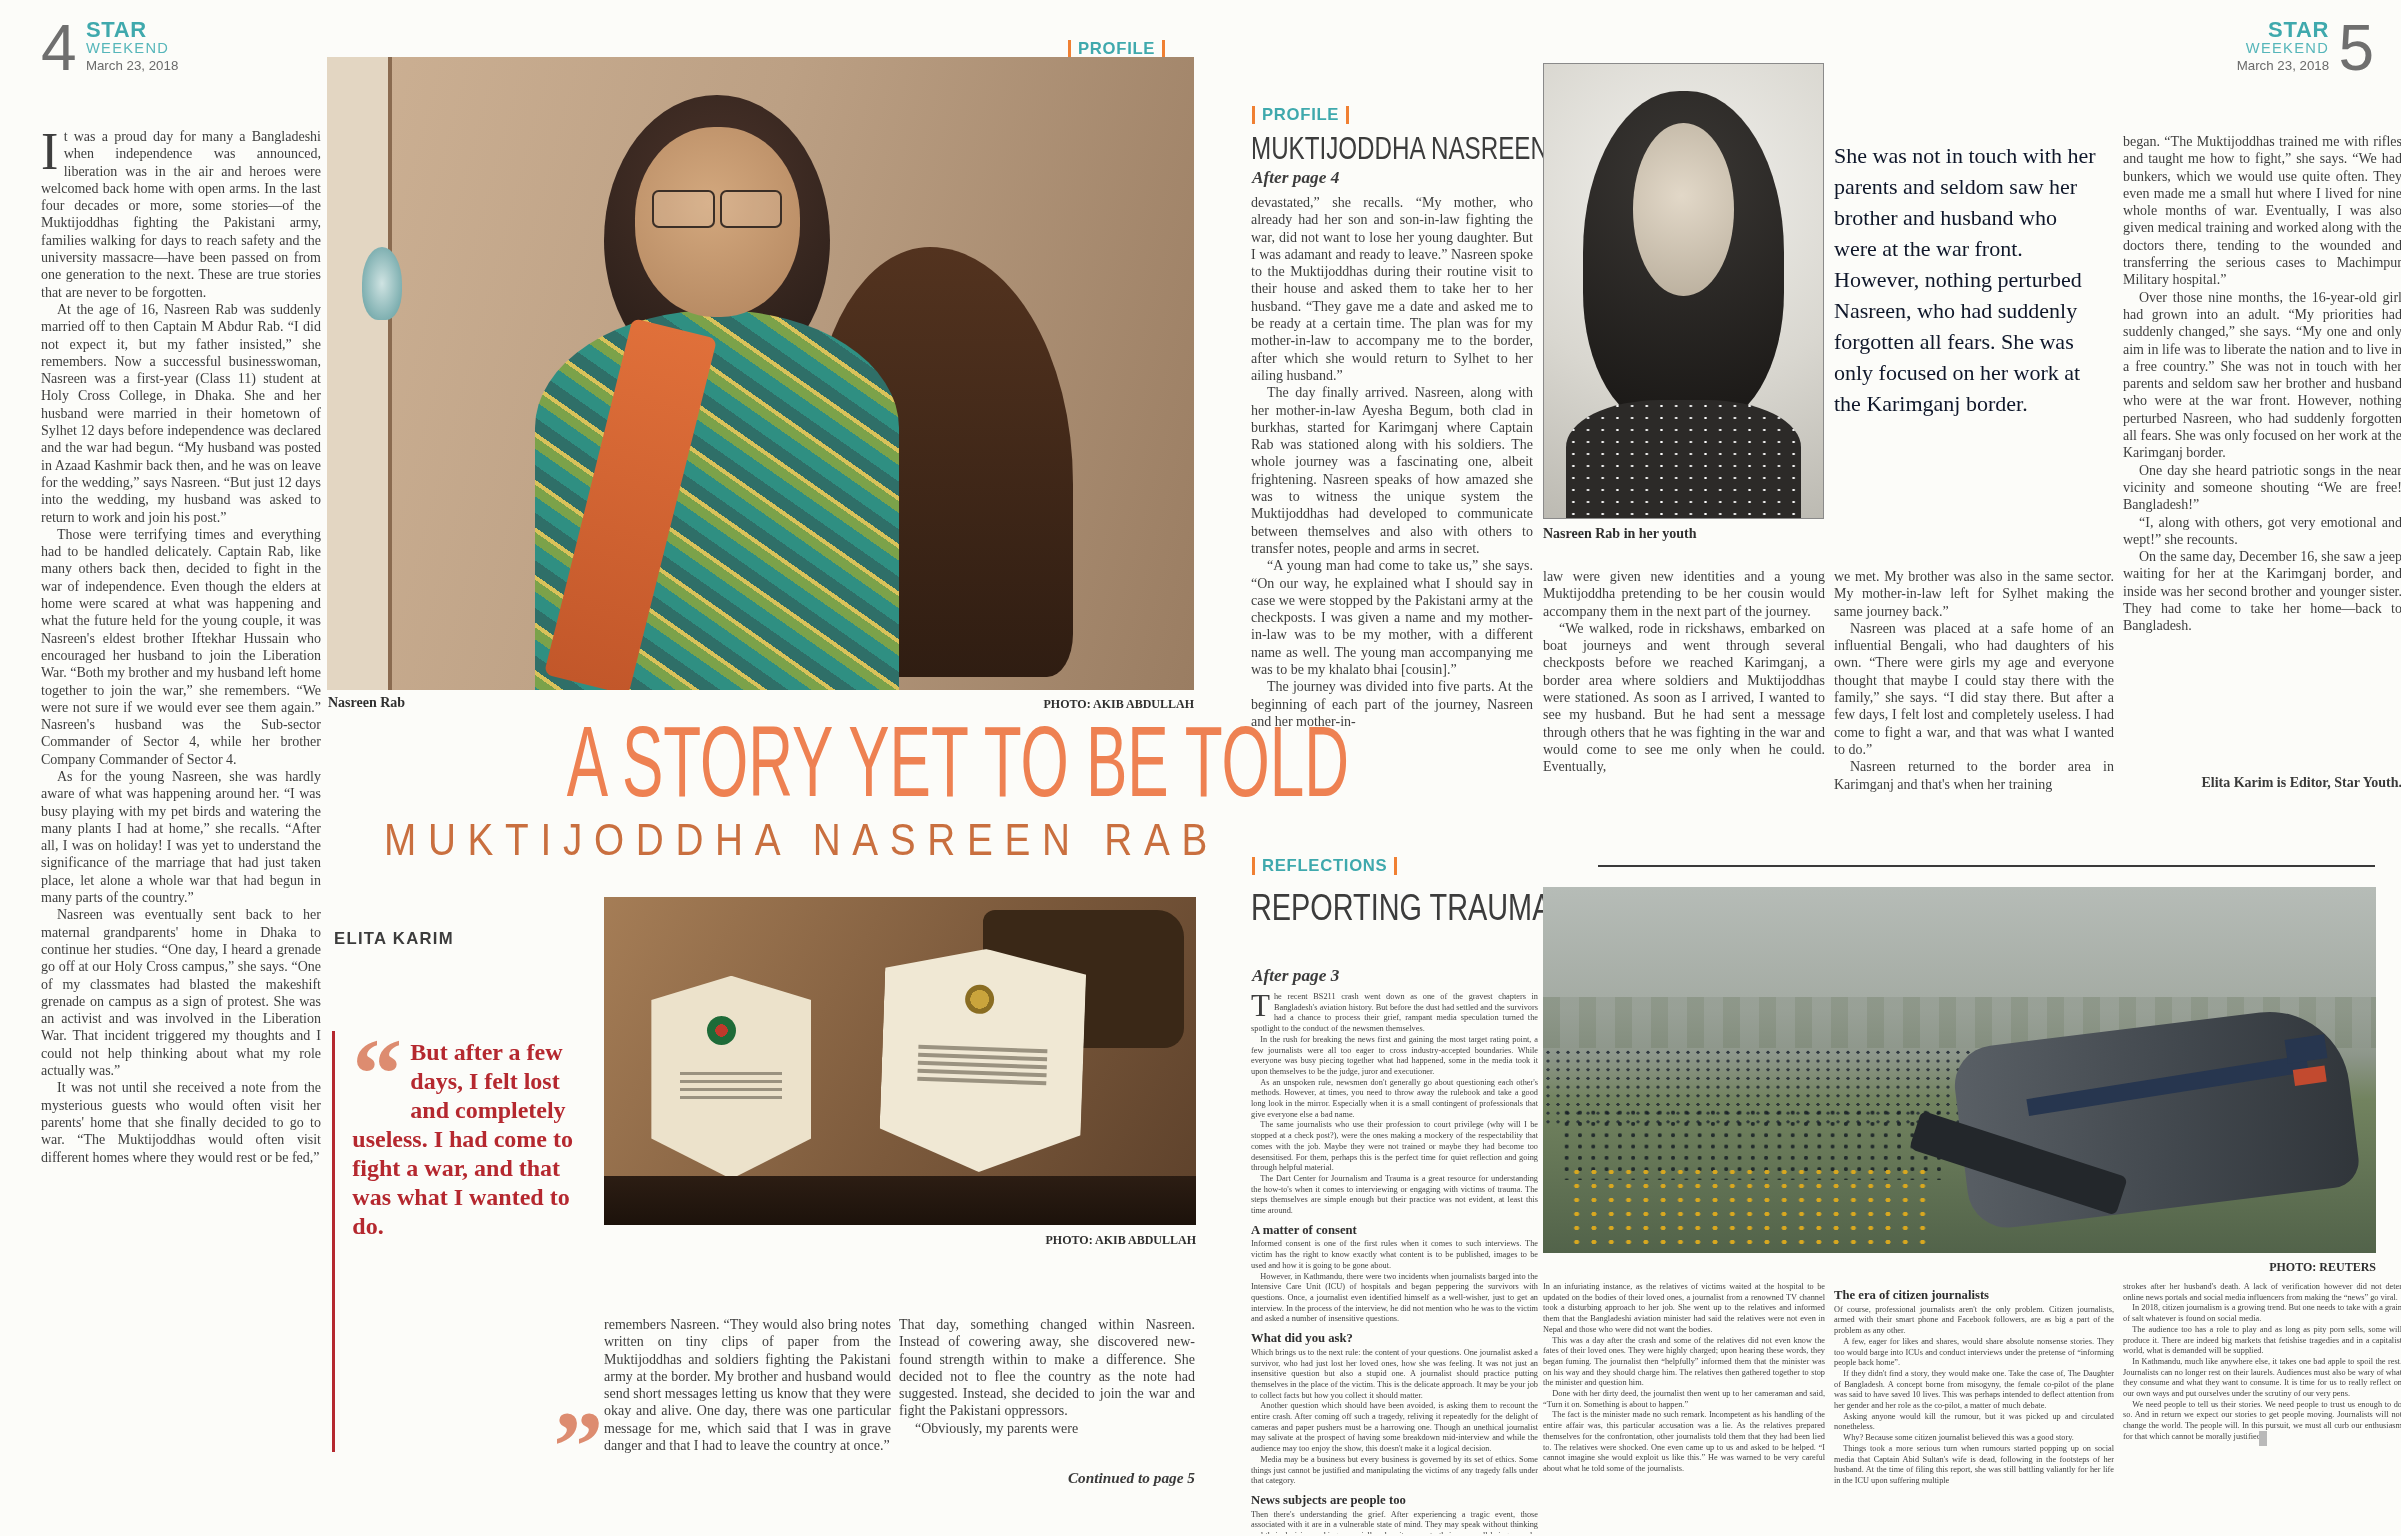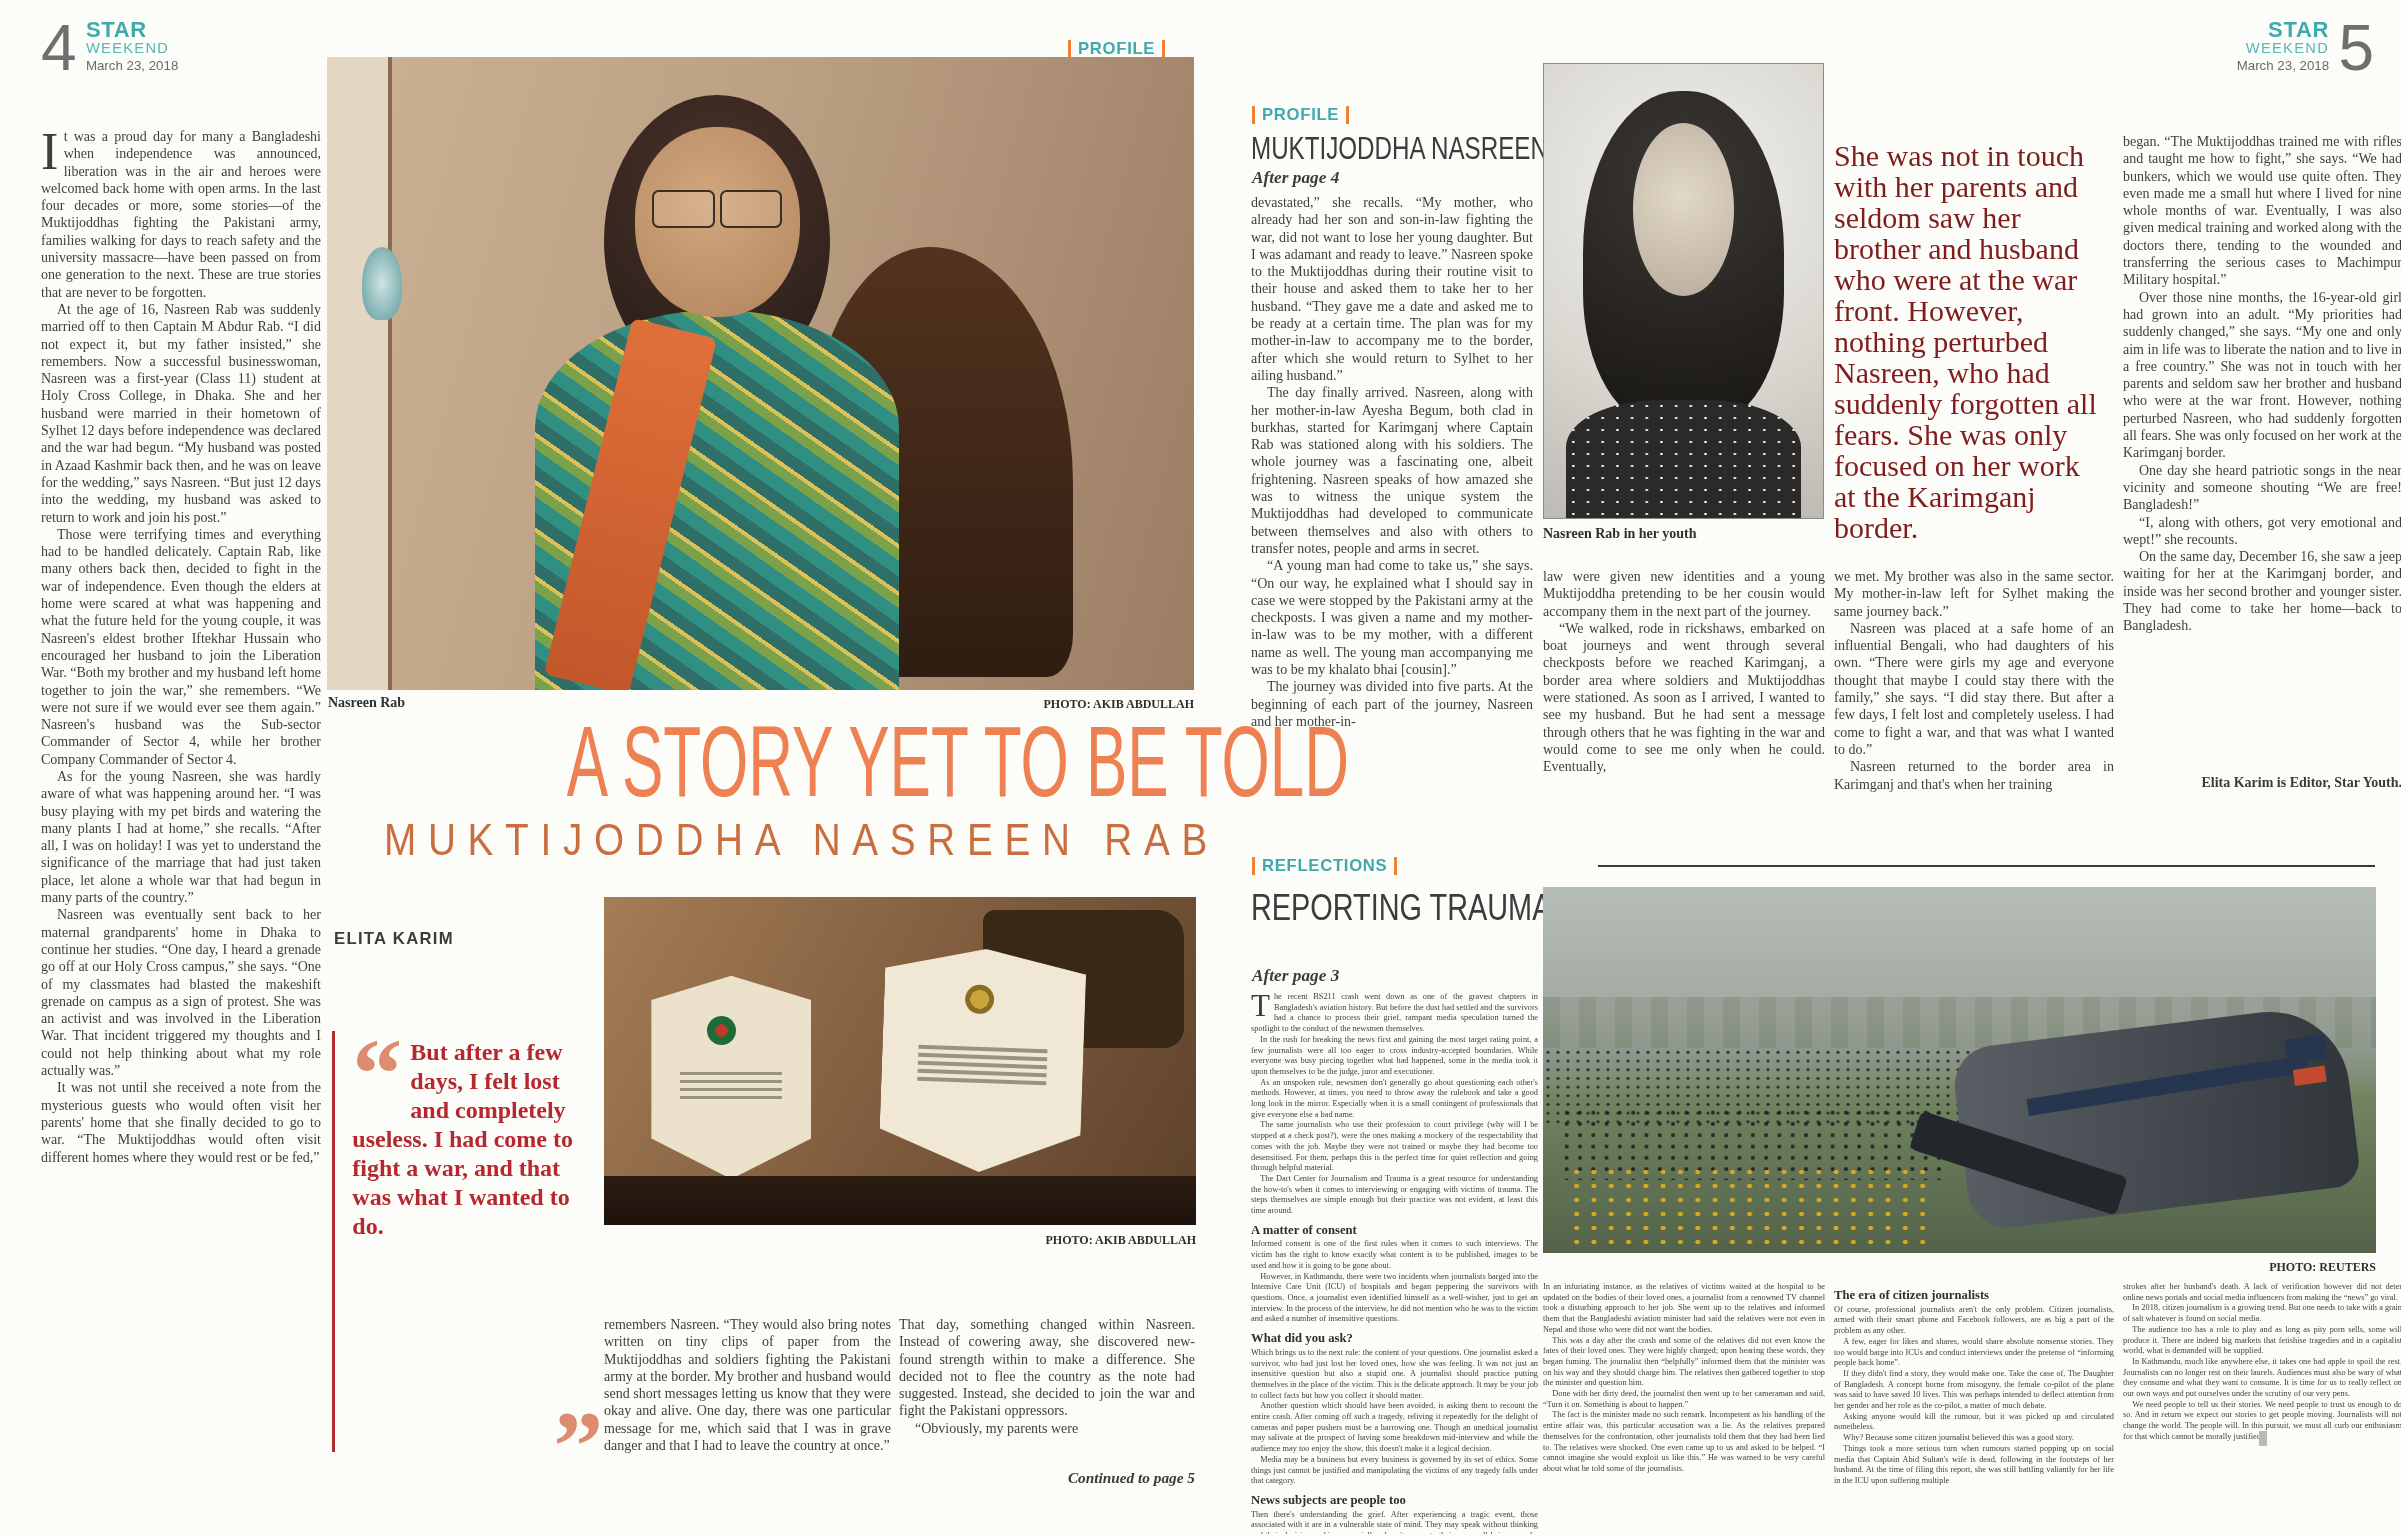--- a/index.html
+++ b/index.html
@@ -43,21 +43,21 @@
   .continued{font-style:italic;font-weight:bold;font-size:15.3px;text-align:right;color:#3a3a3a;margin-top:4px;}
   .endnote{font-size:14px;text-align:right;color:#3a3a3a;}
   .endnote .it{font-weight:bold;}
   .endnote .bd{font-weight:bold;}
   
   .pq-left{border-left:3.3px solid #b5282f;padding:6.7px 0 0 17.3px;color:#b5282f;
            font-size:24px;line-height:29px;font-weight:bold;text-align:left;}
   .bigquote{font-family:"Liberation Serif",serif;font-weight:bold;color:#dd8c70;font-size:100px;line-height:47px;}
   .bq-open{float:left;margin:12px 8px 0 0;}
   .bq-close{position:absolute;right:-4px;bottom:-17.3px;}
-  .pq-right{color:#7f1d1d;font-size:30px;line-height:31px;text-align:left;font-weight:400;}
+  .pq-right{color:#0f172a;font-size:22px;line-height:31px;text-align:left;font-weight:400;}
   .rule{position:absolute;background:#3a3a3a;height:2px;}
   .endmark{width:8px;height:14.7px;background:#b9b9b9;}
   
   .photo{position:absolute;overflow:hidden;}
   .ph-main{background:linear-gradient(105deg,#cdb194 0%,#bca084 45%,#9a7d62 100%);}
   .ph-door{position:absolute;left:0;top:0;width:7%;height:100%;background:#e3d6c2;border-right:4px solid #8a6b50;}
   .ph-vase{position:absolute;left:4%;top:30%;width:40px;height:73px;border-radius:50% 50% 40% 40%;background:radial-gradient(#cfe3e2,#5e9b9d);}
   .ph-chair{position:absolute;left:56%;top:30%;width:30%;height:68%;border-radius:45% 55% 10% 10%;background:linear-gradient(#53331f,#2f1d12);}
   .ph-hair{position:absolute;left:32%;top:6%;width:26%;height:46%;border-radius:50%;background:radial-gradient(circle at 50% 30%,#4a332a,#241a15);}
   .ph-face{position:absolute;left:35.5%;top:11%;width:19%;height:30%;border-radius:48%;background:radial-gradient(circle at 45% 40%,#d3a87e,#b1845d);}

